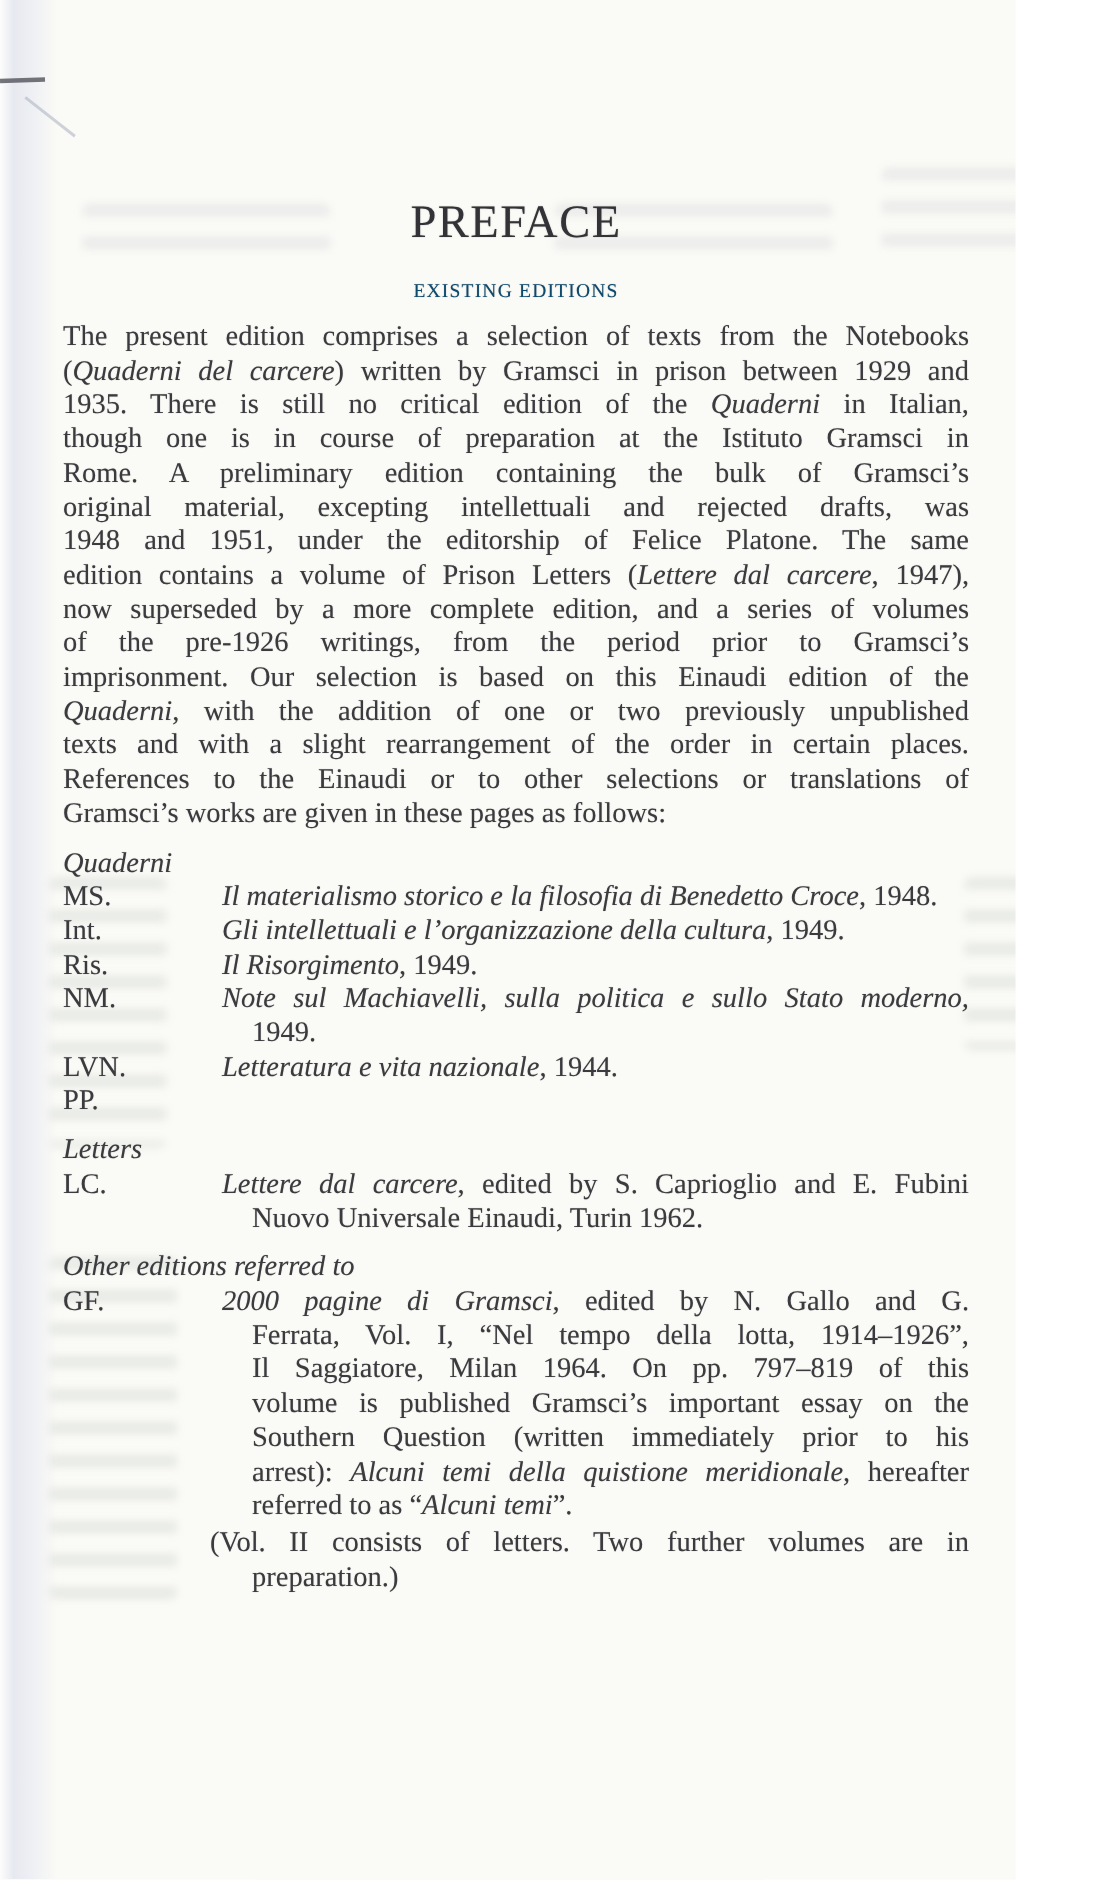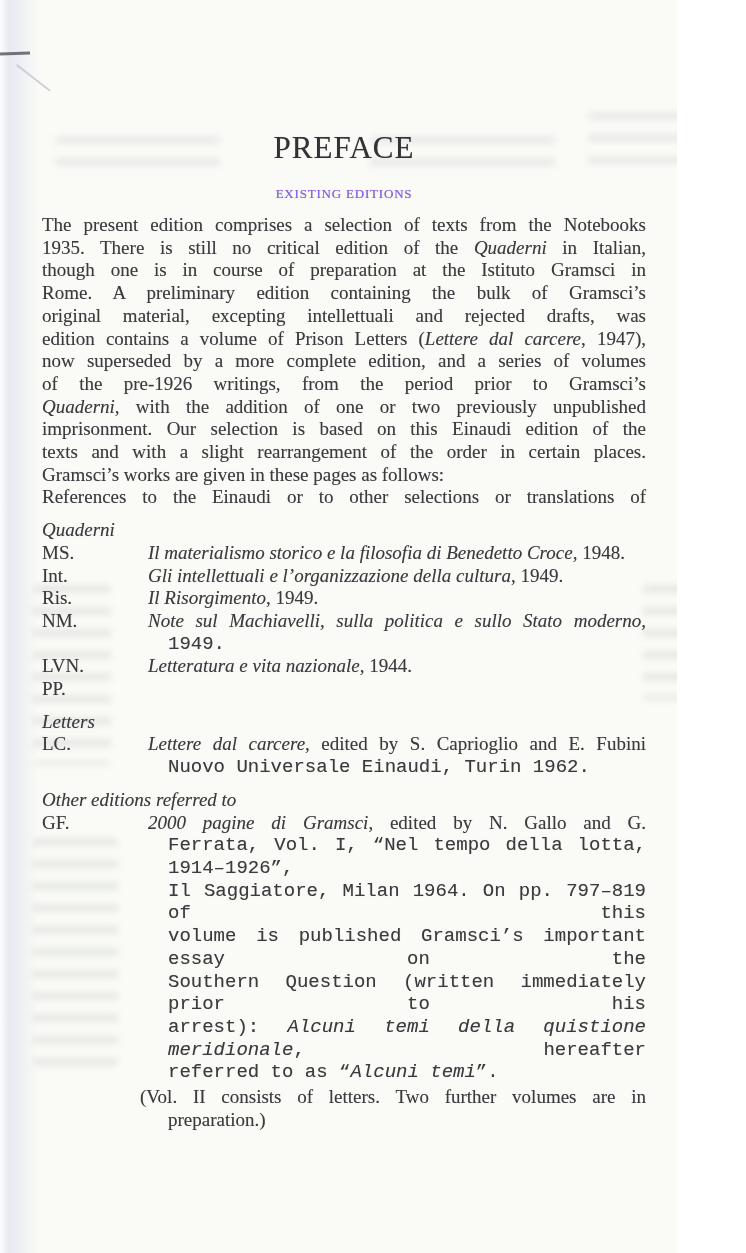--- a/index.html
+++ b/index.html
@@ -58,36 +58,36 @@
     margin: 133px 0 0 0;
     font-size: 31px; line-height: 30px; font-weight: normal;
     letter-spacing: 1px; text-align: center;
     color: var(--title-ink, #323237);
     text-shadow: 0 0 0.8px rgba(50,50,55,0.45);
   }
   .subtitle {
     margin: 24px 0 0 0;
     font-size: 13px; line-height: 14px; font-weight: normal;
     letter-spacing: 0.8px; text-align: center;
-    color: #8b5cf6;
+    color: #0c4a6e;
     text-shadow: 0 0 0.7px rgba(70,70,75,0.5);
   }
   .bodytext {
     font-size: 19px; line-height: 22.7px;
     text-shadow: 0 0 0.7px rgba(59,59,63,0.38);
   }
   .paragraph { margin-top: 13px; }
   .tline { min-height: 22.7px; }
   .tline i { font-style: italic; }
   .stretch { text-align: justify; text-align-last: justify; }
   .group-heading { font-style: italic; margin-top: 10px; }
   .entry { display: flex; }
   .abbr { flex: 0 0 106px; width: 106px; }
   .desc { flex: 1; min-width: 0; }
-  .desc .cont { padding-left: 20px; font-family: Liberation Mono, monospace; }
+  .desc .cont { padding-left: 20px; }
   .note { margin-top: 2px; padding-left: 98px; }
   .note .cont { padding-left: 28px; }
 </style>
 </head>
 <body>
 
 <div class="page">
   <div class="edge-strip"></div>
   <div class="corner-line"></div>
   <div class="crease"></div>
@@ -96,32 +96,34 @@
   <div class="bleed blue b3"></div>
   <div class="bleed b4"></div>
   <div class="bleed b5"></div>
   <div class="bleed b6"></div>
 
   <div class="content">
     <h1 class="title">PREFACE</h1>
     <h2 class="subtitle">EXISTING EDITIONS</h2>
     <div class="paragraph bodytext">
         <div class="tline stretch"><span>The present edition comprises a selection of texts from the Notebooks</span></div>
+        <div class="tline stretch cont"><span>(</span><i>Quaderni del carcere</i><span>) written by Gramsci in prison between 1929 and</span></div>
         <div class="tline stretch cont"><span>1935. There is still no critical edition of the </span><i>Quaderni</i><span> in Italian,</span></div>
         <div class="tline stretch cont"><span>though one is in course of preparation at the Istituto Gramsci in</span></div>
         <div class="tline stretch cont"><span>Rome. A preliminary edition containing the bulk of Gramsci’s</span></div>
         <div class="tline stretch cont"><span>original material, excepting intellettuali and rejected drafts, was</span></div>
+        <div class="tline stretch cont"><span>1948 and 1951, under the editorship of Felice Platone. The same</span></div>
         <div class="tline stretch cont"><span>edition contains a volume of Prison Letters (</span><i>Lettere dal carcere</i><span>, 1947),</span></div>
         <div class="tline stretch cont"><span>now superseded by a more complete edition, and a series of volumes</span></div>
         <div class="tline stretch cont"><span>of the pre-1926 writings, from the period prior to Gramsci’s</span></div>
+        <div class="tline stretch cont"><span>imprisonment. Our selection is based on this Einaudi edition of the</span></div>
         <div class="tline stretch cont"><i>Quaderni</i><span>, with the addition of one or two previously unpublished</span></div>
-        <div class="tline stretch cont"><span>imprisonment. Our selection is based on this Einaudi edition of the</span></div>
         <div class="tline stretch cont"><span>texts and with a slight rearrangement of the order in certain places.</span></div>
+        <div class="tline stretch cont"><span>References to the Einaudi or to other selections or translations of</span></div>
         <div class="tline cont"><span>Gramsci’s works are given in these pages as follows:</span></div>
-        <div class="tline stretch cont"><span>References to the Einaudi or to other selections or translations of</span></div>
       </div>
     <div class="groups bodytext">
         <div class="group-heading">Quaderni</div>
         <div class="entry">
           <div class="abbr">MS.</div>
           <div class="desc">
             <div class="tline"><i>Il materialismo storico e la filosofia di Benedetto Croce</i><span>, 1948.</span></div>
           </div>
         </div>
         <div class="entry">

